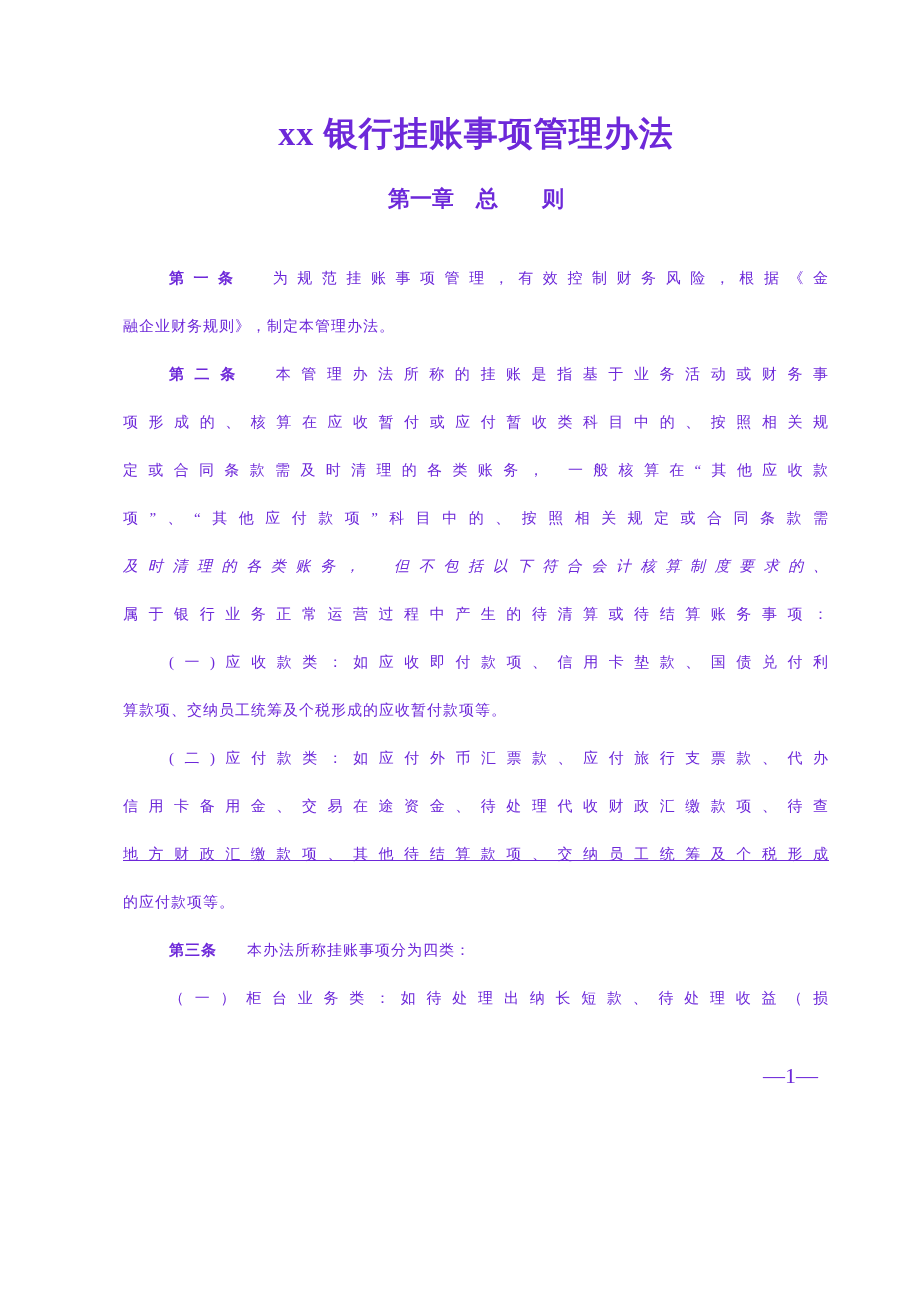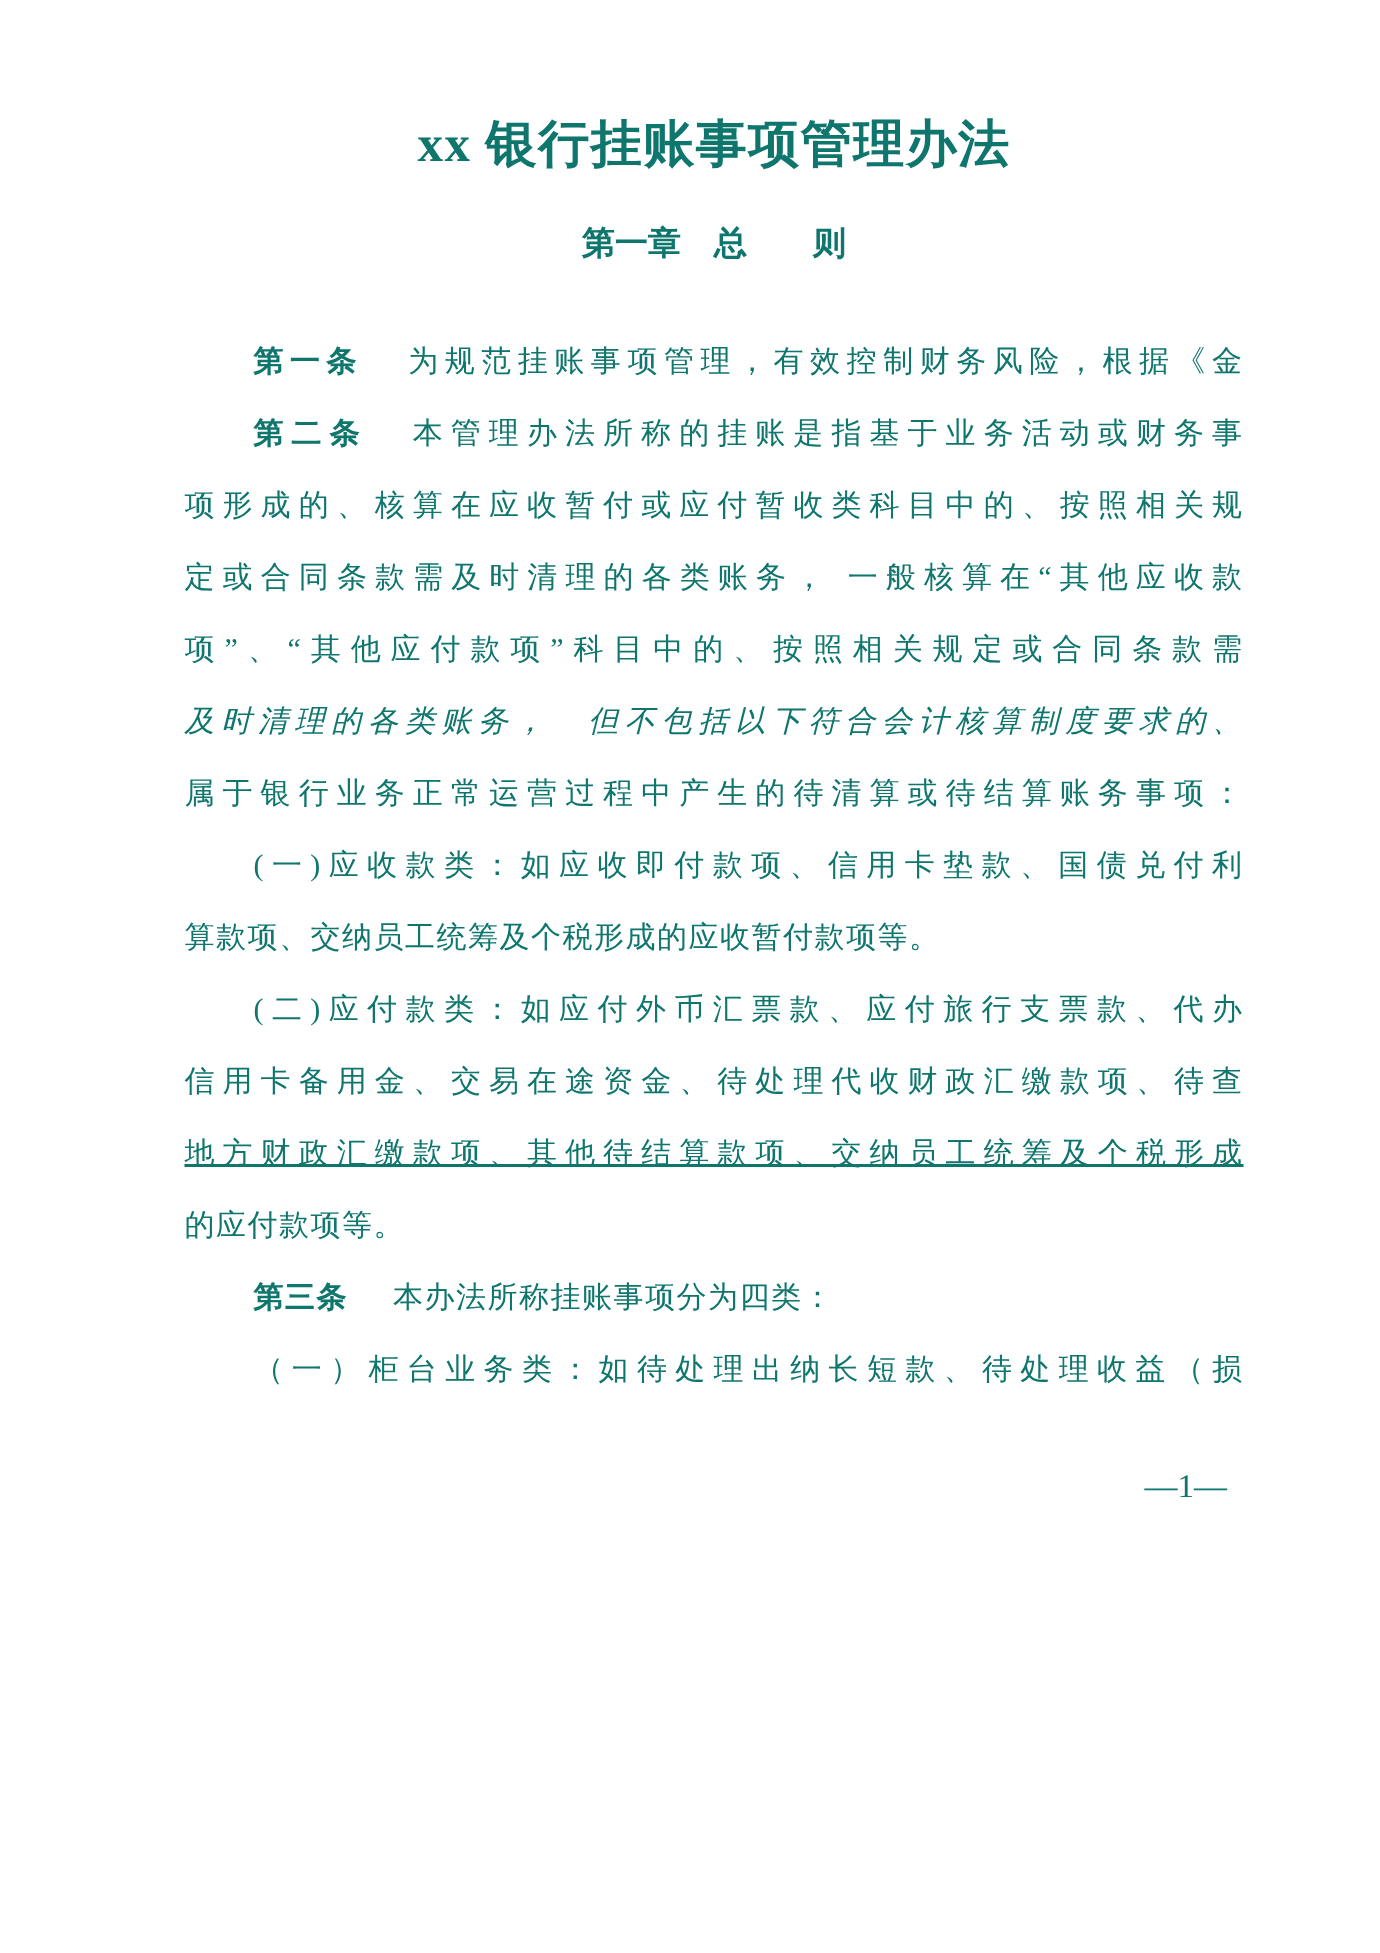--- a/index.html
+++ b/index.html
@@ -6,23 +6,23 @@
     margin: 0;
     padding: 0;
     background: #ffffff;
   }
   .page {
     position: relative;
     width: 920px;
     height: 1302px;
     background: #ffffff;
     box-sizing: border-box;
-    padding-top: 75px;
+    padding-top: 112px;
     font-family: "Liberation Serif", serif;
-    color: #0f766e;
+    color: #6d28d9;
     overflow: hidden;
   }
   .doc-title {
     margin: 0;
     width: 706px;
     margin-left: 123px;
     font-size: 34px;
     line-height: 44px;
     font-weight: bold;
     text-align: center;
@@ -34,21 +34,21 @@
     width: 706px;
     font-size: 22px;
     line-height: 30px;
     font-weight: bold;
     text-align: center;
     font-family: "Liberation Sans", sans-serif;
   }
   .doc-body {
     margin: 40px 0 0 123px;
     width: 706px;
-    font-size: 20px;
+    font-size: 15px;
   }
   .para { margin: 0; }
   .ln {
     line-height: 48px;
     letter-spacing: 1px;
     text-align: justify;
     text-align-last: justify;
     -moz-text-align-last: justify;
   }
   .ln.short {
@@ -79,20 +79,21 @@
 <div class="page">
 
   <h1 class="doc-title">xx 银行挂账事项管理办法</h1>
 
   <h2 class="chapter">第一章　总　　则</h2>
 
   <div class="doc-body">
 
     <p class="para">
       <span class="ln first" style="display: block;"><span class="lead">第一条</span><span class="txt">为规范挂账事项管理，有效控制财务风险，根据《金</span></span>
+      <span class="ln short" style="display: block;">融企业财务规则》，制定本管理办法。</span>
     </p>
 
     <p class="para">
       <span class="ln first" style="display: block;"><span class="lead">第二条</span><span class="txt">本管理办法所称的挂账是指基于业务活动或财务事</span></span>
       <span class="ln" style="display: block;">项形成的、核算在应收暂付或应付暂收类科目中的、按照相关规</span>
       <span class="ln" style="display: block;">定或合同条款需及时清理的各类账务， 一般核算在“其他应收款</span>
       <span class="ln" style="display: block;">项”、“其他应付款项”科目中的、按照相关规定或合同条款需</span>
       <span class="ln" style="display: block; font-style: italic;">及时清理的各类账务，　但不包括以下符合会计核算制度要求的、</span>
       <span class="ln" style="display: block;">属于银行业务正常运营过程中产生的待清算或待结算账务事项：</span>
     </p>

